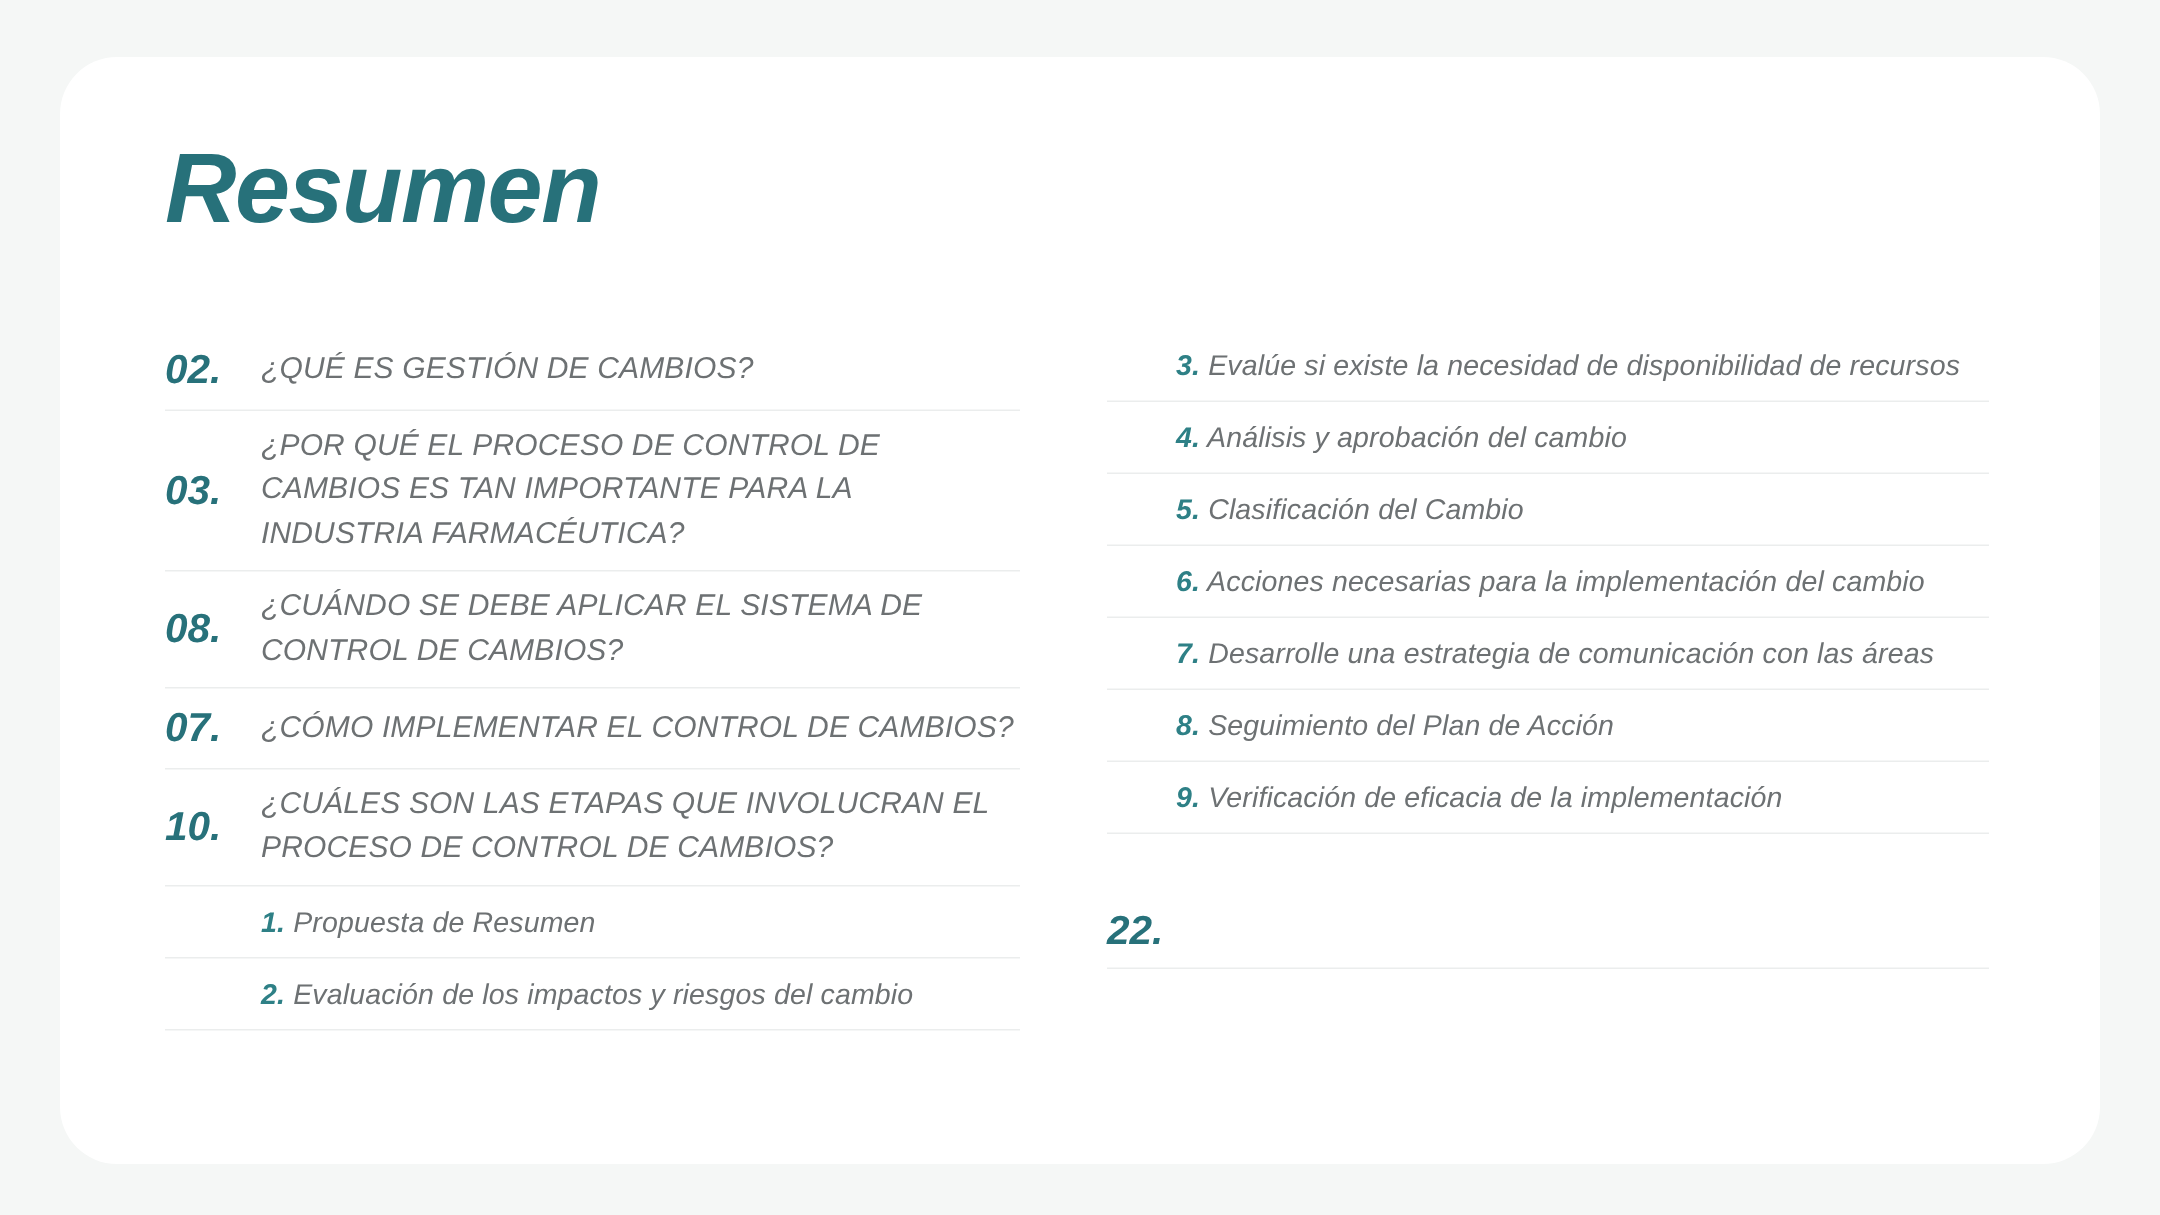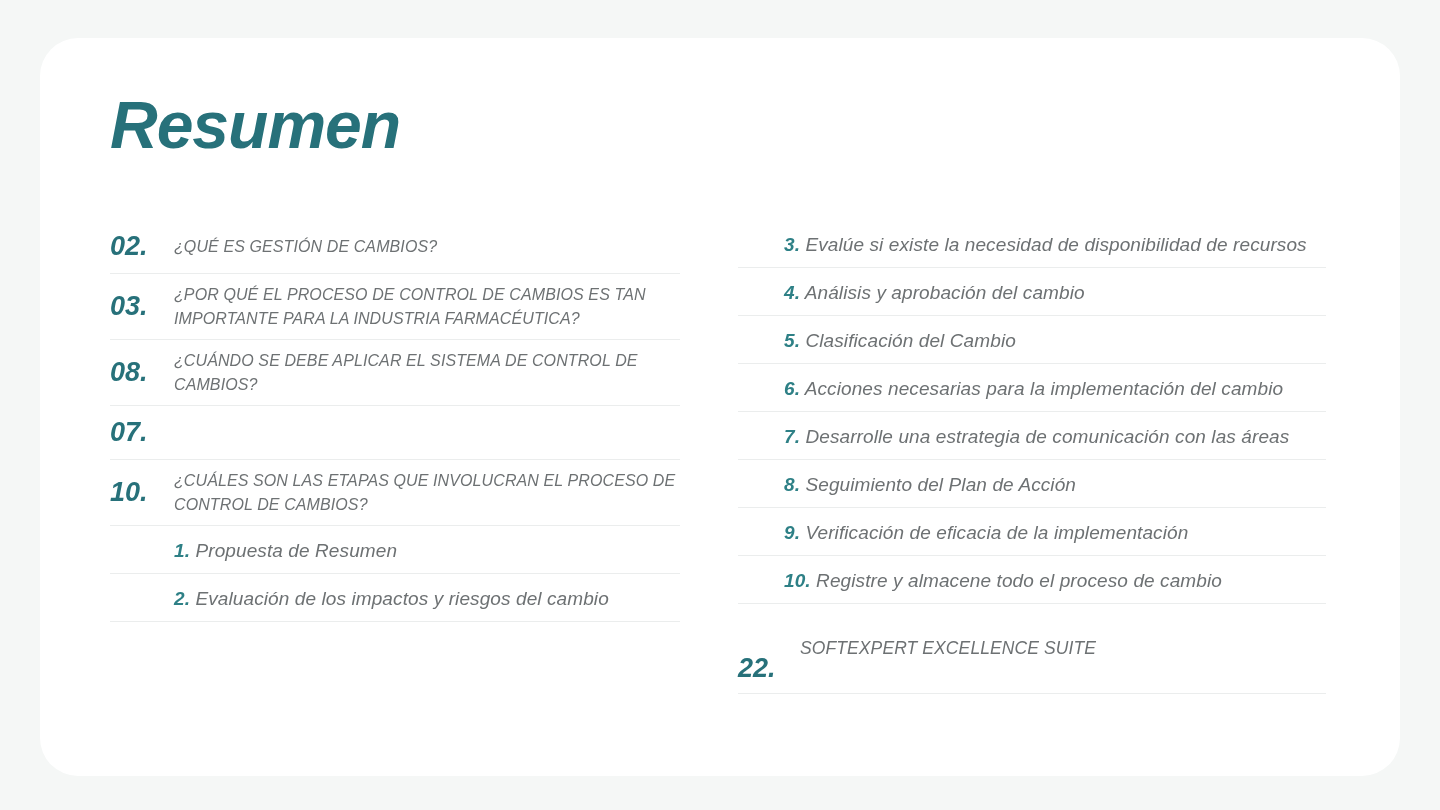--- a/index.html
+++ b/index.html
@@ -83,21 +83,21 @@
   .toc-row.level-main .row-num {
     flex: 0 0 auto;
     width: 64px;
     font-size: 27px;
     font-weight: bold;
     color: #27717a;
     line-height: 1.15;
   }
   .toc-row.level-main .row-text {
     flex: 1 1 auto;
-    font-size: 16px;
+    font-size: 20px;
     color: #6d7173;
     line-height: 1.47;
     letter-spacing: 0.1px;
     text-transform: uppercase;
   }
 
   
   .toc-row.level-sub {
     padding-top: 11px;
     padding-bottom: 0;
@@ -148,20 +148,21 @@
           <div class="toc-row level-main">
             <div class="row-num">03.</div>
             <div class="row-text">¿POR QUÉ EL PROCESO DE CONTROL DE CAMBIOS ES TAN IMPORTANTE PARA LA INDUSTRIA FARMACÉUTICA?</div>
           </div>
           <div class="toc-row level-main">
             <div class="row-num">08.</div>
             <div class="row-text">¿CUÁNDO SE DEBE APLICAR EL SISTEMA DE CONTROL DE CAMBIOS?</div>
           </div>
           <div class="toc-row level-main">
             <div class="row-num">07.</div>
+            <div class="row-text">¿CÓMO IMPLEMENTAR EL CONTROL DE CAMBIOS?</div>
           </div>
           <div class="toc-row level-main">
             <div class="row-num">10.</div>
             <div class="row-text">¿CUÁLES SON LAS ETAPAS QUE INVOLUCRAN EL PROCESO DE CONTROL DE CAMBIOS?</div>
           </div>
           <div class="toc-row level-sub">
             <div class="row-body"><span class="sub-num">1.</span> <span class="sub-text">Propuesta de Resumen</span></div>
           </div>
           <div class="toc-row level-sub">
             <div class="row-body"><span class="sub-num">2.</span> <span class="sub-text">Evaluación de los impactos y riesgos del cambio</span></div>
@@ -182,24 +183,20 @@
           </div>
           <div class="toc-row level-sub">
             <div class="row-body"><span class="sub-num">7.</span> <span class="sub-text">Desarrolle una estrategia de comunicación con las áreas</span></div>
           </div>
           <div class="toc-row level-sub">
             <div class="row-body"><span class="sub-num">8.</span> <span class="sub-text">Seguimiento del Plan de Acción</span></div>
           </div>
           <div class="toc-row level-sub">
             <div class="row-body"><span class="sub-num">9.</span> <span class="sub-text">Verificación de eficacia de la implementación</span></div>
           </div>
-          <div class="toc-row level-sub">
-            <div class="row-body"><span class="sub-num">10.</span> <span class="sub-text">Registre y almacene todo el proceso de cambio</span></div>
-          </div>
           <div class="toc-row level-main">
             <div class="row-num">22.</div>
-            <div class="row-text">SOFTEXPERT EXCELLENCE SUITE</div>
           </div>
         </div>
     </div>
 
   </div>
 </div>
 
 </body></html>

